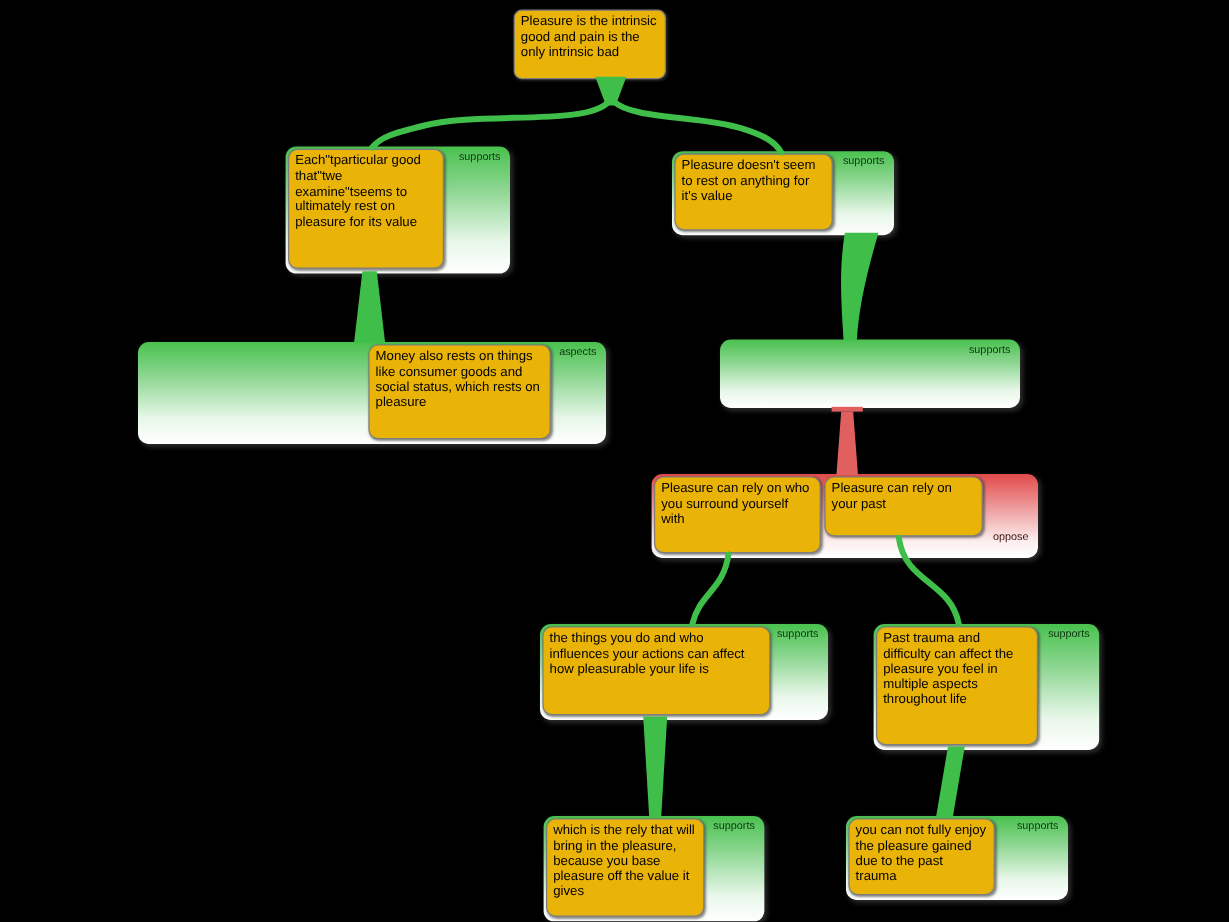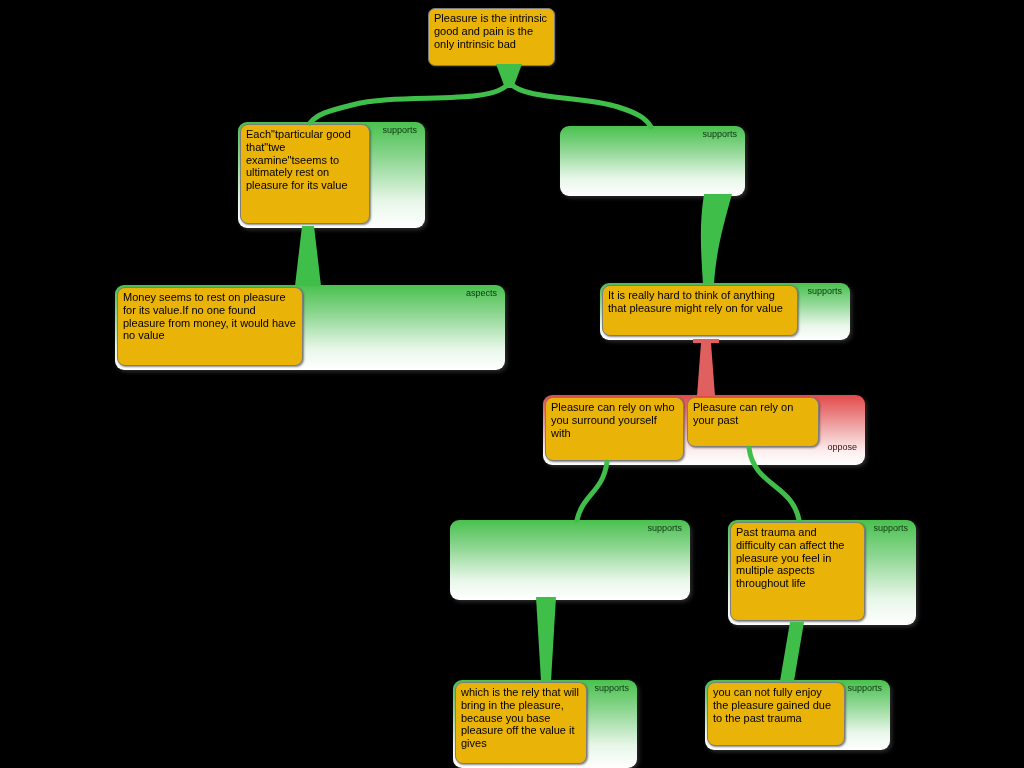--- a/index.html
+++ b/index.html
@@ -55,21 +55,21 @@
   #things-reason { left:450px; top:520px; width:240px; height:80px; }
   #things-claim  { left:2px; top:2px; width:190px; height:74px; }
 
   #trauma-reason { left:728px; top:520px; width:188px; height:105px; }
   #trauma-claim  { left:2px; top:2px; width:135px; height:99px; }
 
   #value-reason  { left:453px; top:680px; width:184px; height:88px; }
   #value-claim   { left:2px; top:2px; width:132px; height:82px; }
 
   #enjoy-reason  { left:705px; top:680px; width:185px; height:70px; }
-  #enjoy-claim   { left:2px; top:2px; width:138px; height:64px; }
+  #enjoy-claim   { left:2px; top:2px; width:122px; height:64px; }
 </style>
 </head>
 <body>
 
 <div id="canvas">
 
   <svg id="connectors" viewBox="0 0 1024 768" width="1024" height="768">
 
     <polygon points="496,64 522,64 513,88 505,88" fill="#3fbf4a"></polygon>
     <path d="M 508 84 C 490 106, 400 92, 352 105 C 328 111, 317 114, 310 123" fill="none" stroke-width="5" stroke-linecap="round" stroke="#3fbf4a"></path>
@@ -91,40 +91,41 @@
 
   <div id="root-box" class="claim">Pleasure is the intrinsic good and pain is the only intrinsic bad</div>
 
   <div id="left-reason" class="panel">
     <span class="panel-label">supports</span>
     <div id="left-claim" class="claim">Each"tparticular good that"twe examine"tseems to ultimately rest on pleasure for its value</div>
   </div>
 
   <div id="right-reason" class="panel">
     <span class="panel-label">supports</span>
+    <div id="right-claim" class="claim">Pleasure doesn't seem to rest on anything for it's value</div>
   </div>
 
   <div id="money-reason" class="panel">
     <span class="panel-label">aspects</span>
-    <div id="money-claim1" class="claim">Money seems to rest on pleasure for its value.If no one found pleasure from money, it would have no value</div>
+    <div id="money-claim2" class="claim">Money also rests on things like consumer goods and social status, which rests on pleasure</div>
   </div>
 
   <div id="hard-reason" class="panel">
     <span class="panel-label">supports</span>
-    <div id="hard-claim" class="claim">It is really hard to think of anything that pleasure might rely on for value</div>
   </div>
 
   <div id="oppose-reason" class="panel oppose">
     <span class="panel-label">oppose</span>
     <div id="oppose-claim2" class="claim">Pleasure can rely on your past</div>
     <div id="oppose-claim1" class="claim">Pleasure can rely on who you surround yourself with</div>
   </div>
 
   <div id="things-reason" class="panel">
     <span class="panel-label">supports</span>
+    <div id="things-claim" class="claim">the things you do and who influences your actions can affect how pleasurable your life is</div>
   </div>
 
   <div id="trauma-reason" class="panel">
     <span class="panel-label">supports</span>
     <div id="trauma-claim" class="claim">Past trauma and difficulty can affect the pleasure you feel in multiple aspects throughout life</div>
   </div>
 
   <div id="value-reason" class="panel">
     <span class="panel-label">supports</span>
     <div id="value-claim" class="claim">which is the rely that will bring in the pleasure, because you base  pleasure off the value it gives</div>

